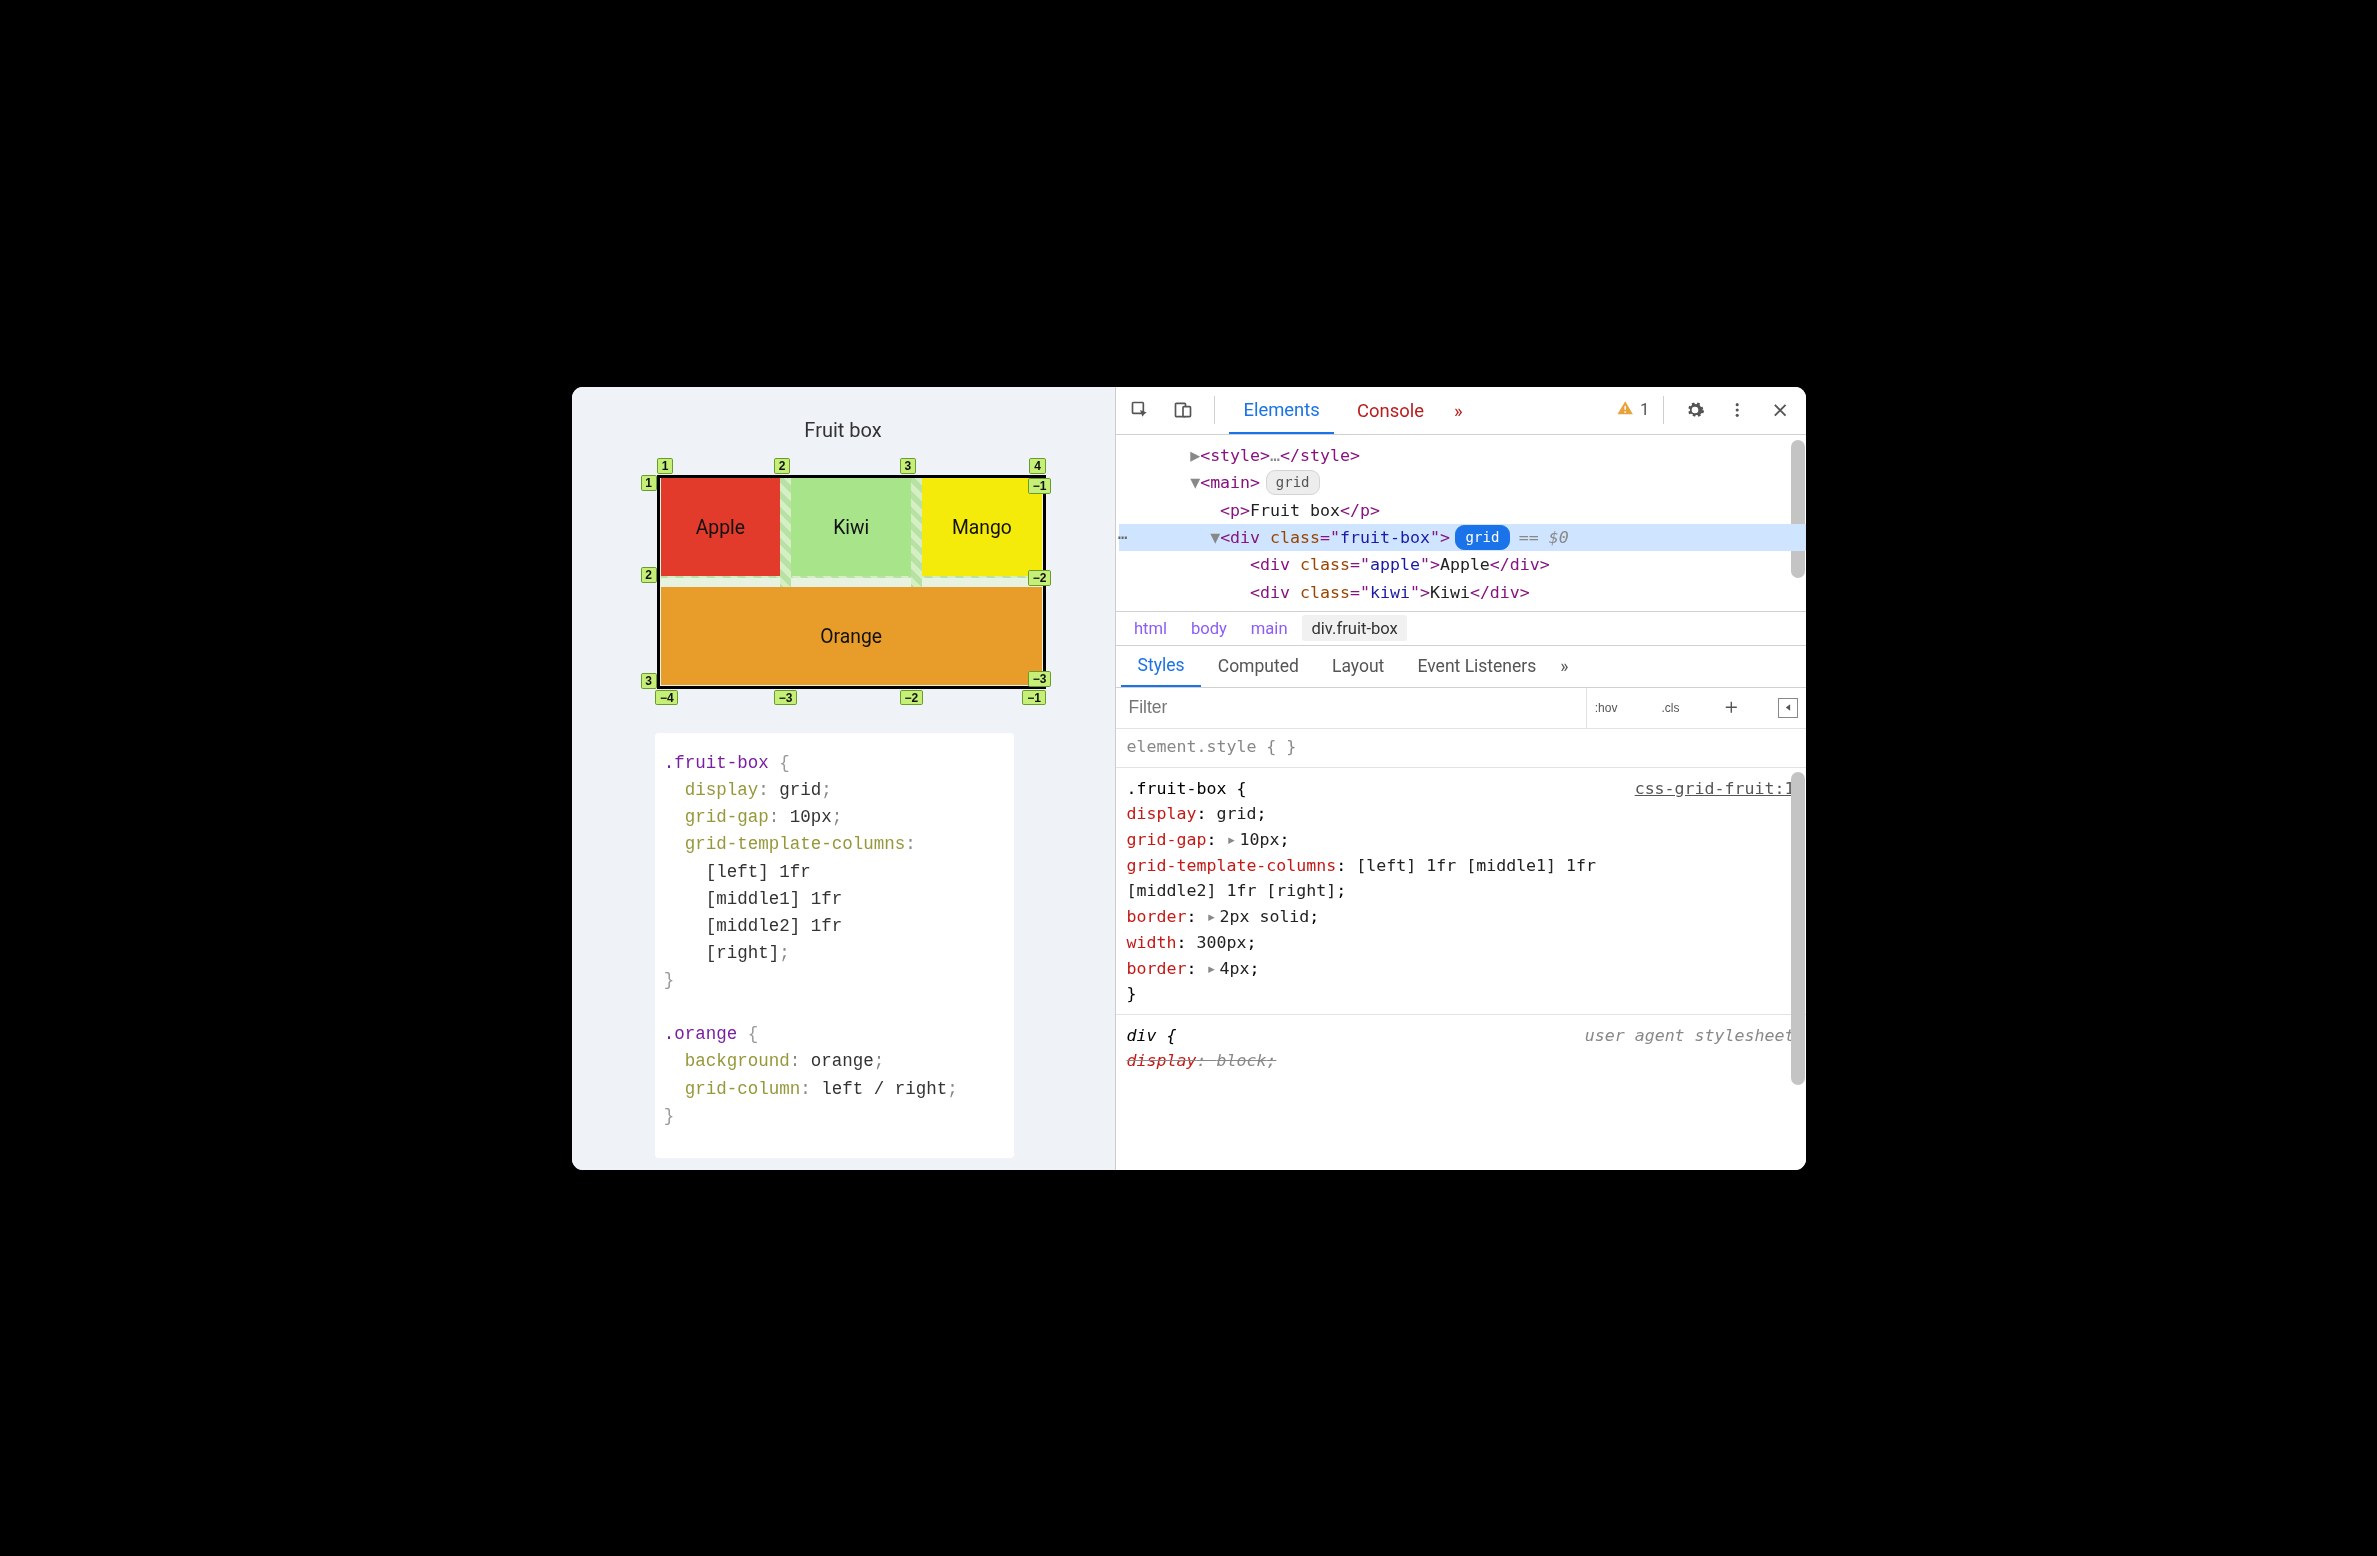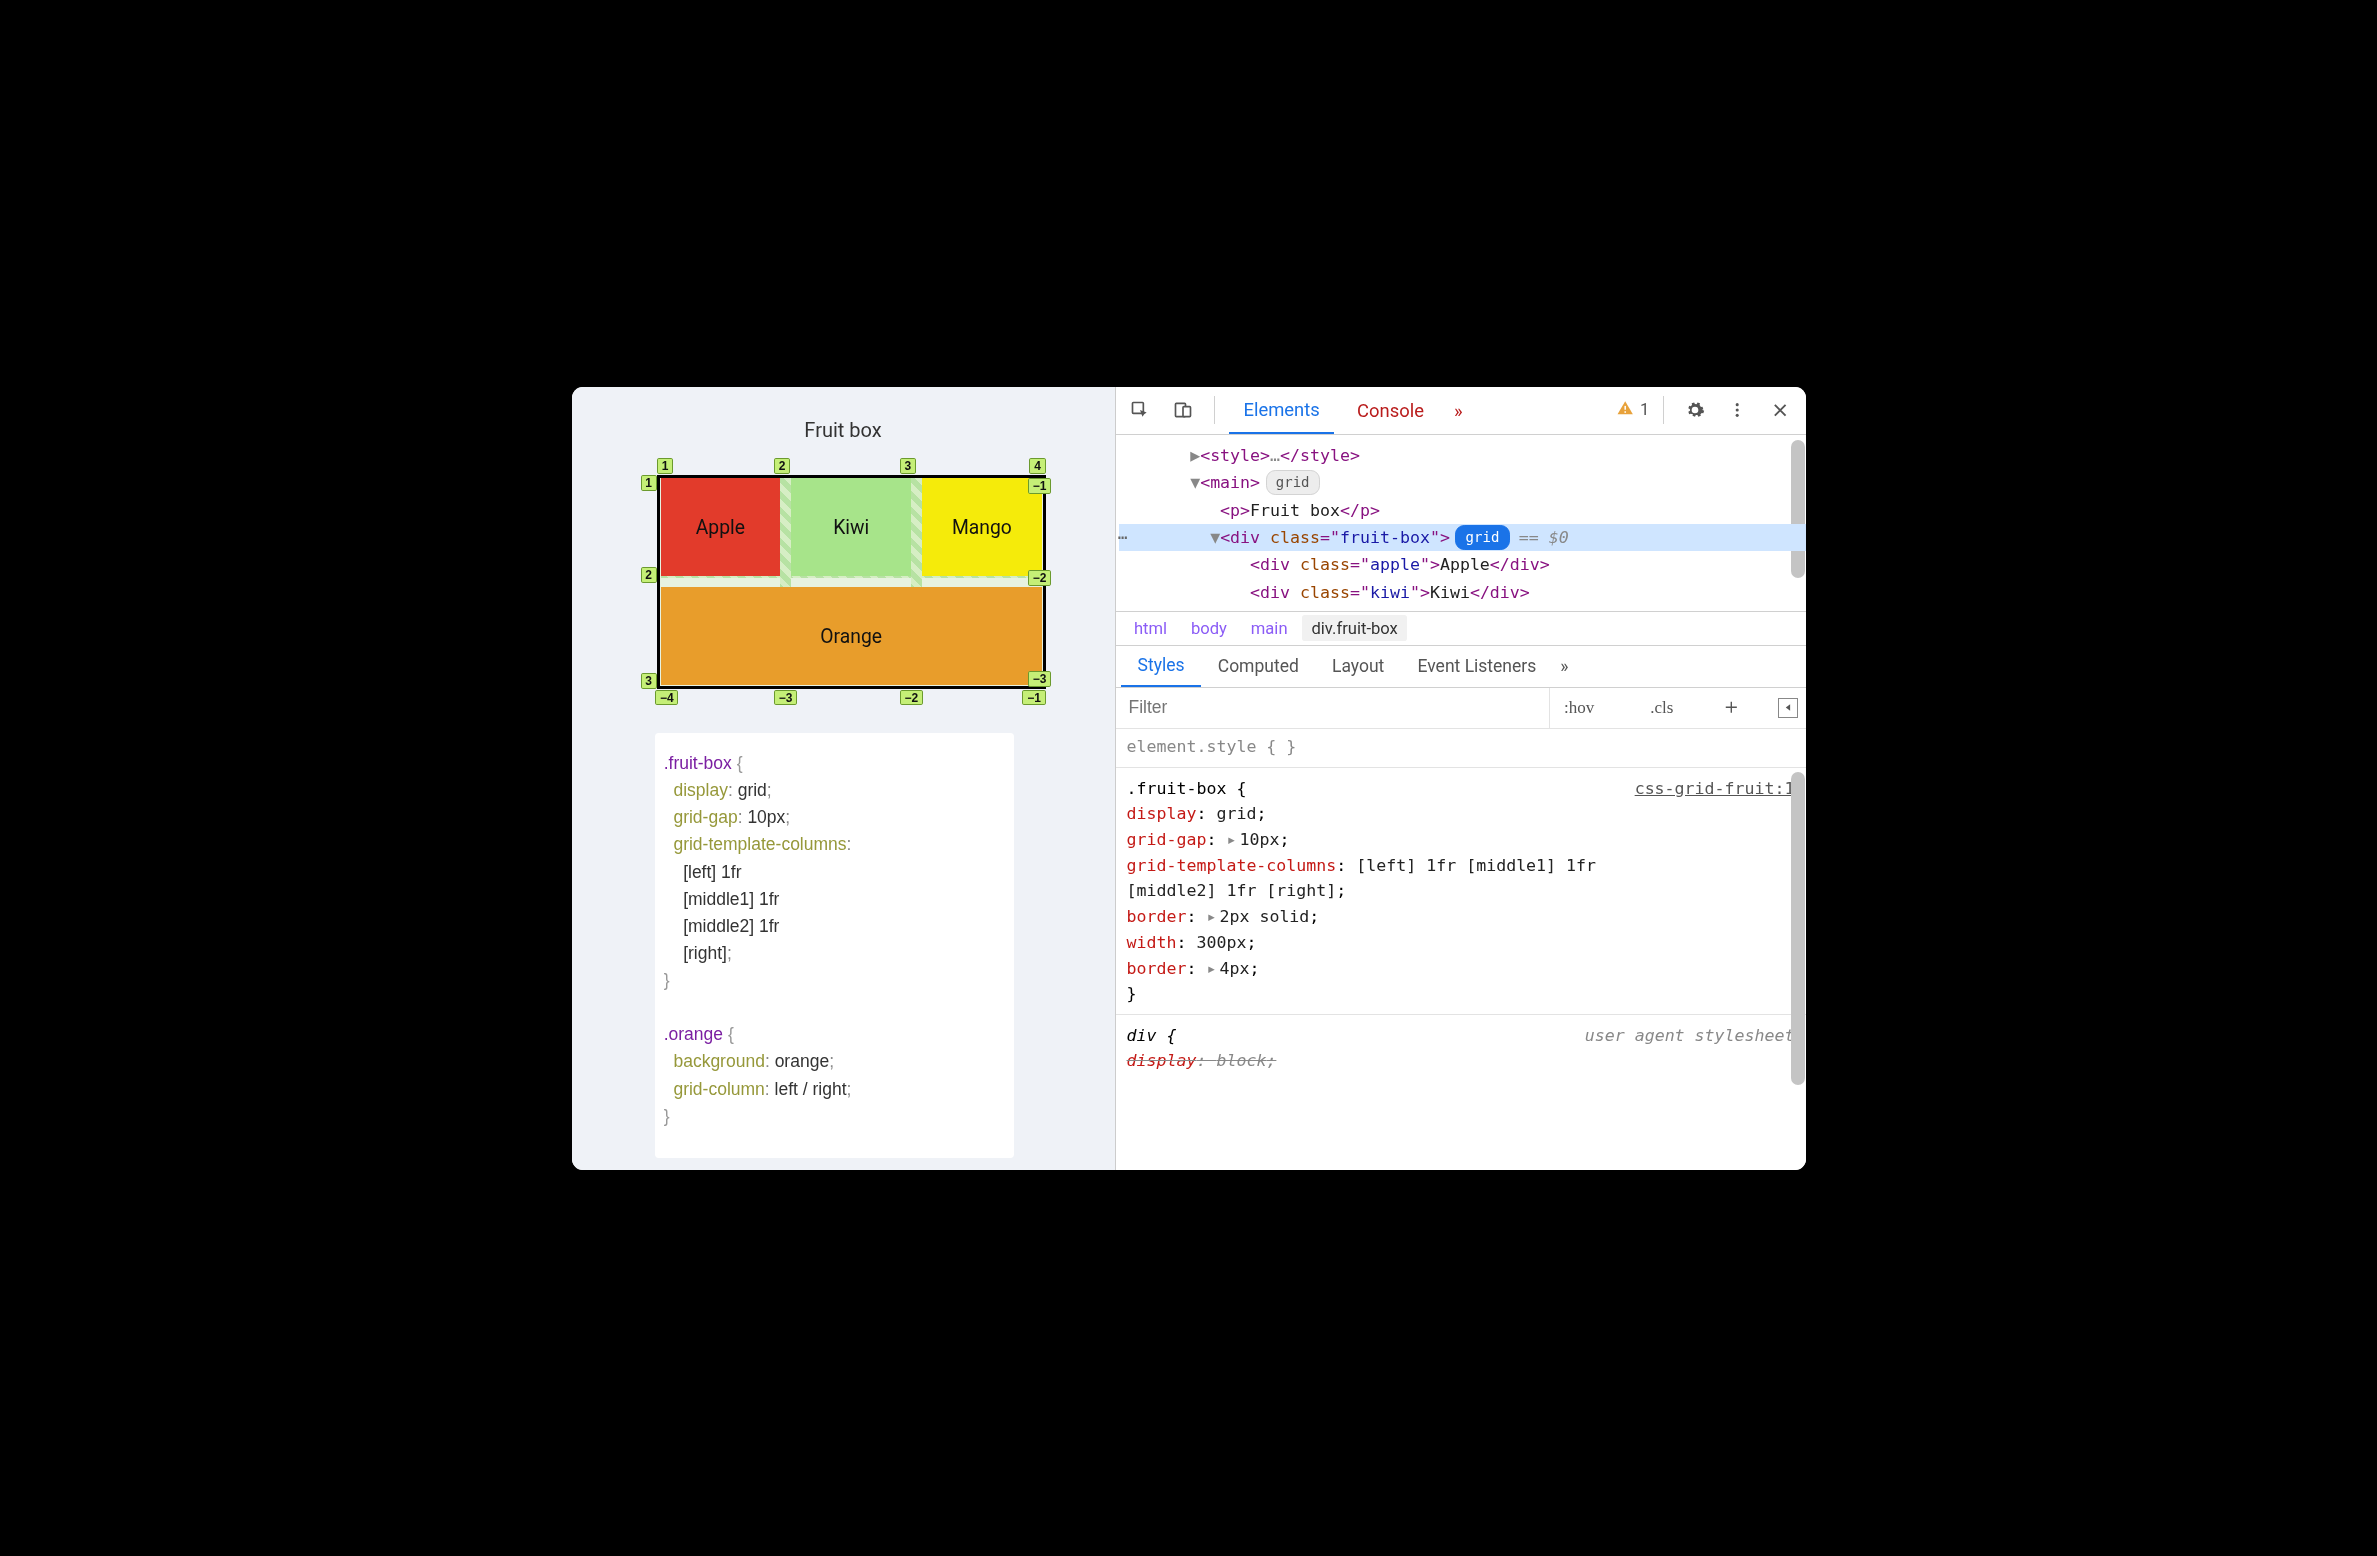--- a/index.html
+++ b/index.html
@@ -73,21 +73,21 @@
     border-radius:1.8px;
   }
   .grid-overlay-wrap { height:247px; }
 
   .code-card {
     background:#fff;
     border-radius:3.7px;
     padding:16.6px 9.2px 28px;
     width:359px;
     margin-left:46px;
-    font-family: Liberation Sans, sans-serif;
+    font-family: Liberation Mono, monospace;
     font-size:17.5px;
     line-height:1.55;
     white-space:pre;
     color:#333;
   }
   .c-sel   { color:#7b1fa2; }
   .c-prop  { color:#96983a; }
   .c-colon { color:#888; }
   .c-br    { color:#999; }
 
@@ -185,21 +185,21 @@
   }
   .filter-input {
     flex:1;
     border:none;
     outline:none;
     padding:0 13px;
     font-size:17.5px;
     color:#555;
     height:100%;
   }
-  .filter-btn { padding:0 14px; font-family:Liberation Serif, serif; font-size:17px; color:#555; cursor:pointer; height:100%; display:flex; align-items:center;}
+  .filter-btn { padding:0 8px; font-family:Liberation Sans, sans-serif; font-size:12px; color:#555; cursor:pointer; height:100%; display:flex; align-items:center;}
   .filter-btn.bordered-left { border-left:0.9px solid #e3e3e3; }
   .filter-icon { width:31px; display:flex; align-items:center; justify-content:center; color:#555; cursor:pointer;}
 
   .styles-body {
     font-family:Menlo, Consolas, monospace;
     font-size:16.6px;
     line-height:1.55;
     padding:5.5px 11px 18.4px;
     overflow:auto;
     flex:1;

